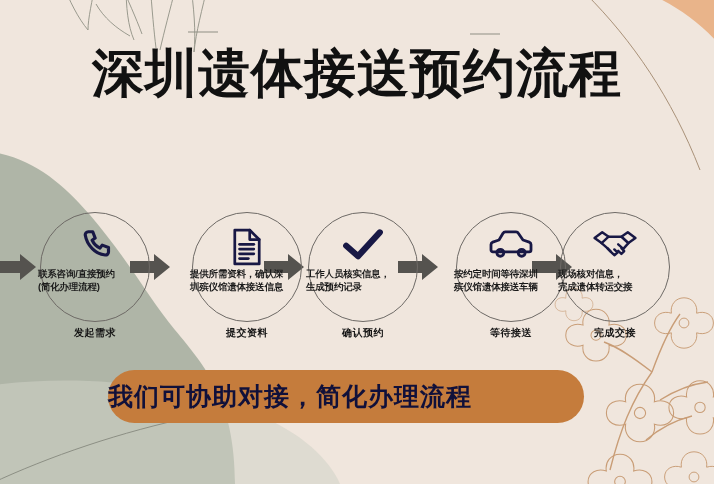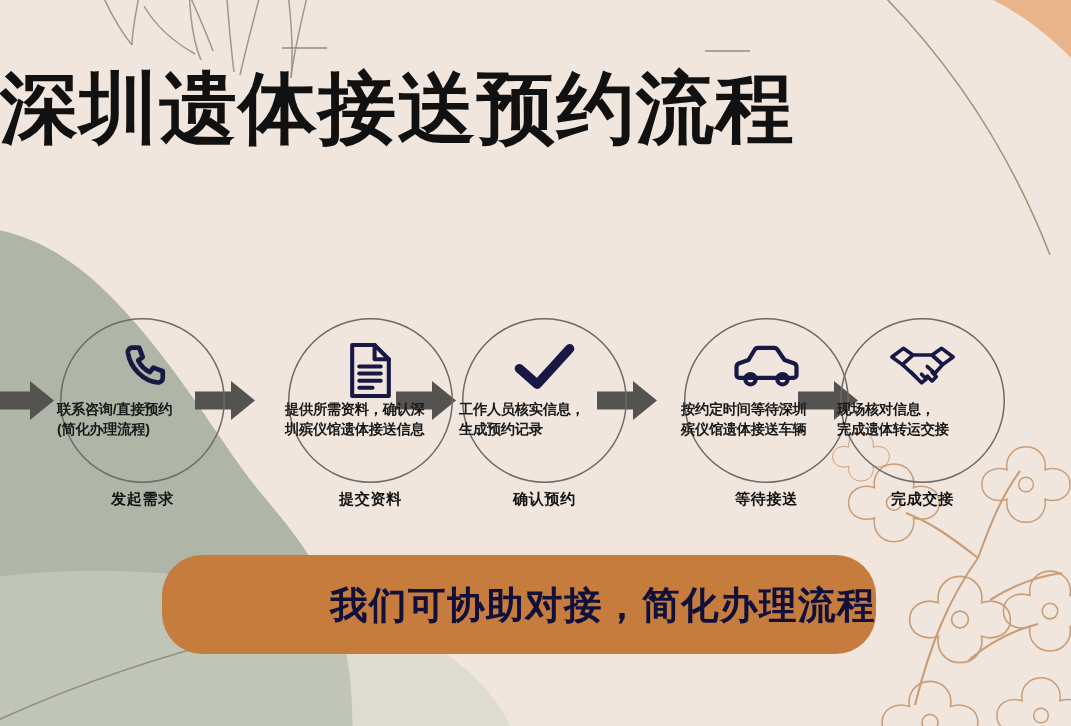--- a/index.html
+++ b/index.html
@@ -16,20 +16,21 @@
   }
   #bg-svg {
     position: absolute; inset: 0;
     width: 714px; height: 484px;
   }
 
   
   #title {
     position: absolute;
     top: 44px; left: 0; width: 714px;
+    text-align: center;
     font-family: "Liberation Serif", "DejaVu Serif", serif;
     font-weight: bold;
     font-size: 52px;
     line-height: 60px;
     letter-spacing: 1px;
     color: #111111;
     z-index: 6;
     white-space: nowrap;
   }
 
@@ -84,26 +85,26 @@
   .arrow {
     position: absolute;
     top: 48px;
     width: 40px; height: 26px;
   }
 
   
   #banner {
     position: absolute;
     left: 108px; top: 370px;
-    width: 476px; height: 66px;
+    width: 476px; height: 53px;
     background: #c57c3c;
     border-radius: 27px;
     display: flex;
     align-items: center;
-    justify-content: flex-end;
+    justify-content: flex-start;
     z-index: 7;
   }
   #banner-text {
     font-family: "Liberation Sans", "DejaVu Sans", sans-serif;
     font-weight: bold;
     font-size: 25px;
     letter-spacing: 1px;
     color: #10103a;
     white-space: nowrap;
   }

